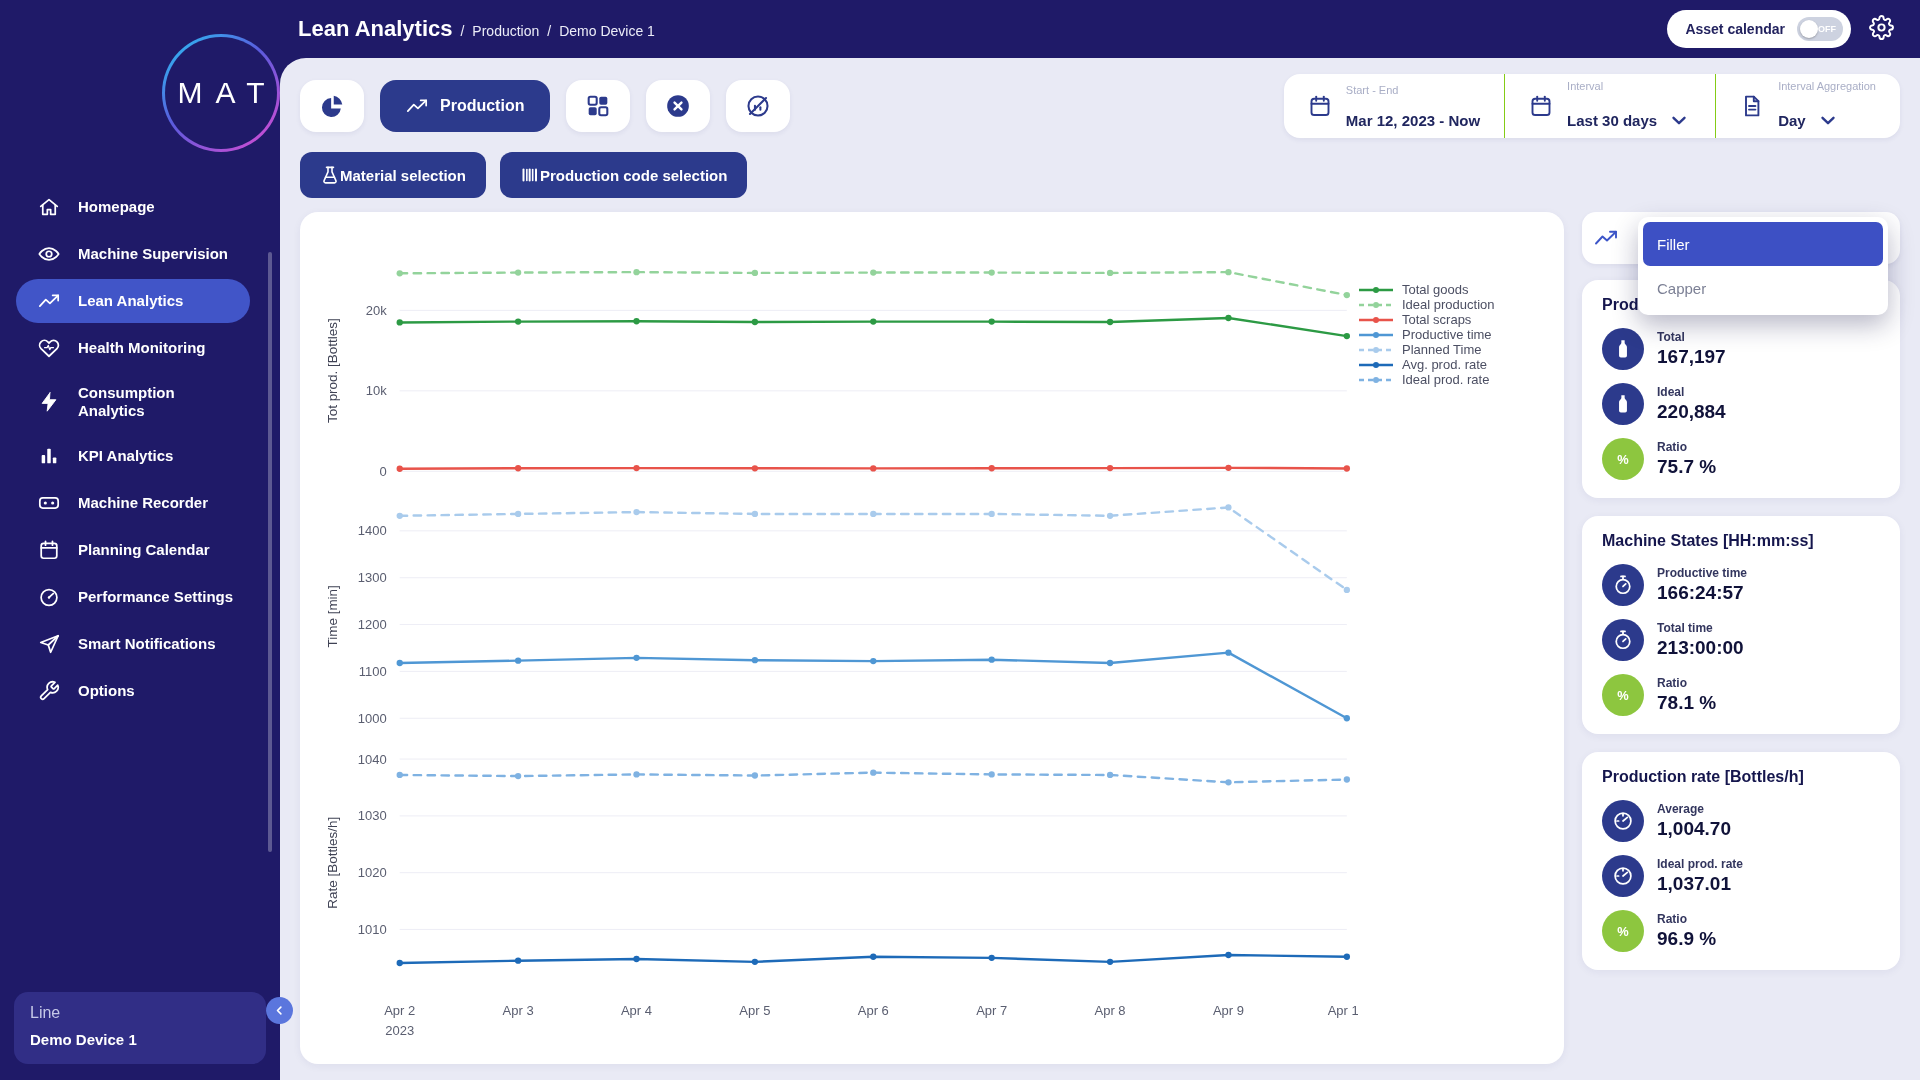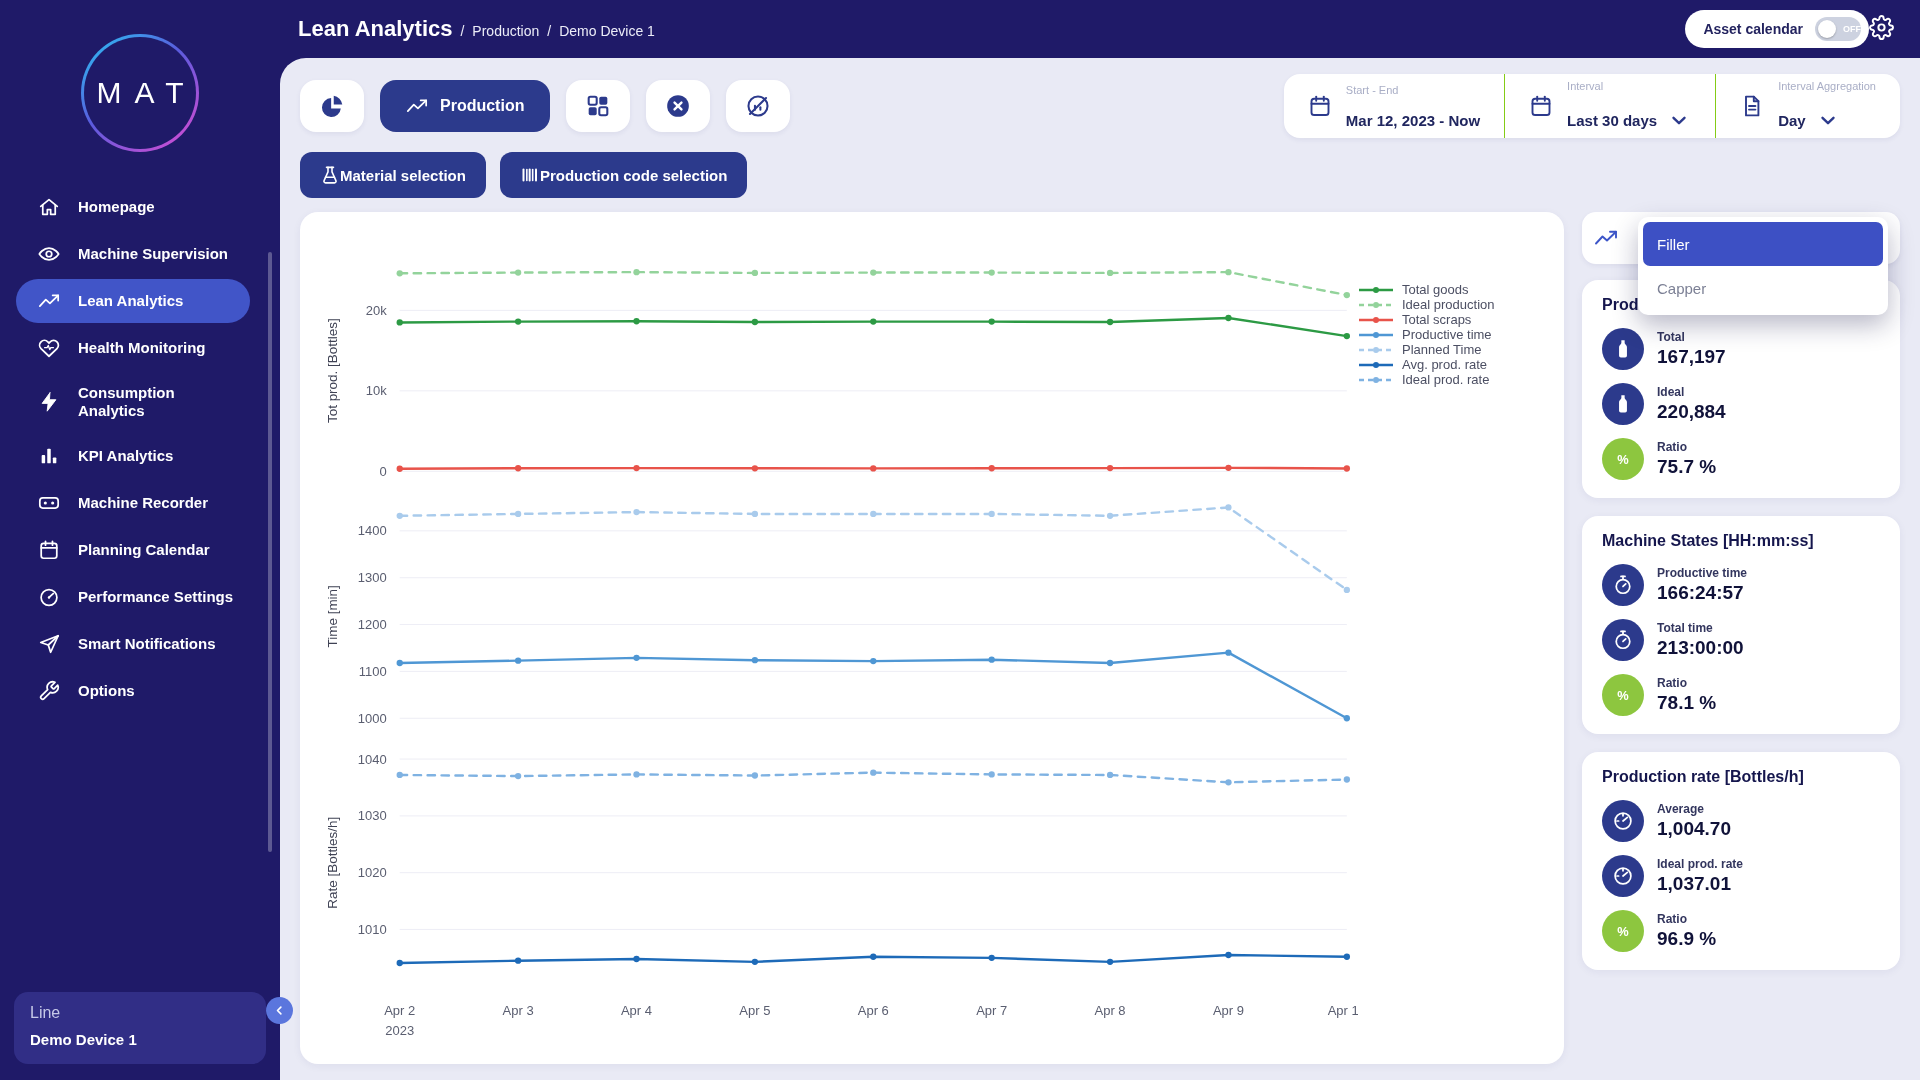--- a/index.html
+++ b/index.html
@@ -2,21 +2,21 @@
 <html><head>
 <meta charset="utf-8">
 <style>
   * { margin:0; padding:0; box-sizing:border-box; }
   html,body { width:1920px; height:1080px; }
   body { font-family:"Liberation Sans",sans-serif; background:#1f1a68; overflow:hidden; color:#fff; }
   .app { display:flex; width:100%; height:100%; }
 
   
   .sidebar { width:280px; position:relative; display:flex; flex-direction:column; flex-shrink:0; }
-  .logo-wrap { display:flex; justify-content:center; padding:34px 0 24px; }
+  .logo-wrap { display:flex; justify-content:flex-end; padding:34px 0 24px; }
   .logo-ring { width:118px; height:118px; border-radius:50%; padding:3px;
                background:linear-gradient(140deg,#27c8f5 0%,#5a5bdd 45%,#e14bd2 100%); }
   .logo-inner { width:100%; height:100%; border-radius:50%; background:#1f1a68; display:flex;
                 align-items:center; justify-content:center; font-size:30px; letter-spacing:13px;
                 text-indent:13px; color:#fff; }
   .menu { flex:1; overflow:hidden; padding-top:6px; }
   .menu-item { display:flex; align-items:center; gap:18px; padding:11px 16px 11px 22px;
                margin:3px 30px 3px 16px; font-size:15px; font-weight:700; line-height:1.2;
                border-radius:26px; cursor:pointer; }
   .menu-item.active { background:#4155c8; }
@@ -32,28 +32,28 @@
                   background:#5b76dd; border:none; color:#fff; display:flex; align-items:center;
                   justify-content:center; cursor:pointer; z-index:40; }
   .collapse-btn .mi { width:15px; height:15px; }
 
   
   .main { flex:1; display:flex; flex-direction:column; min-width:0; }
   .topbar { height:58px; display:flex; align-items:center; justify-content:space-between; padding:0 26px 0 18px; }
   .breadcrumb { display:flex; align-items:baseline; gap:8px; }
   .bc-title { font-size:22px; font-weight:700; }
   .bc-sep,.bc-item { font-size:14px; color:#ecedf8; }
-  .topbar-right { display:flex; align-items:center; gap:0; }
+  .topbar-right { display:flex; align-items:center; gap:18px; }
   .asset-cal { background:#fff; color:#23235f; border-radius:22px; height:38px; display:flex;
                align-items:center; gap:12px; padding:0 8px 0 18px; font-size:14px; font-weight:700; cursor:pointer; }
   .toggle { width:46px; height:24px; background:#cdd2e0; border-radius:12px; position:relative;
             display:flex; align-items:center; }
   .knob { width:18px; height:18px; border-radius:50%; background:#fff; position:absolute; left:3px;
           box-shadow:0 1px 2px rgba(0,0,0,.25); }
-  .off { position:absolute; right:0; font-size:9px; font-weight:700; color:#fff; }
+  .off { position:absolute; right:7px; font-size:9px; font-weight:700; color:#fff; }
   .gear-btn { background:none; border:none; color:#fff; cursor:pointer; }
   .gear-btn .mi { width:25px; height:25px; }
 
   
   .content { flex:1; background:#e9eaf5; border-top-left-radius:26px; padding:16px 20px;
              display:flex; flex-direction:column; min-height:0; color:#1c1d4e; }
   .row1 { display:flex; justify-content:space-between; align-items:center; margin-bottom:14px; }
   .views { display:flex; align-items:center; gap:16px; }
   .chip { width:64px; height:52px; background:#fff; border-radius:16px; display:flex; align-items:center;
           justify-content:center; color:#2c3a8c; cursor:pointer; border:none; box-shadow:0 2px 5px rgba(40,40,110,.07); }

